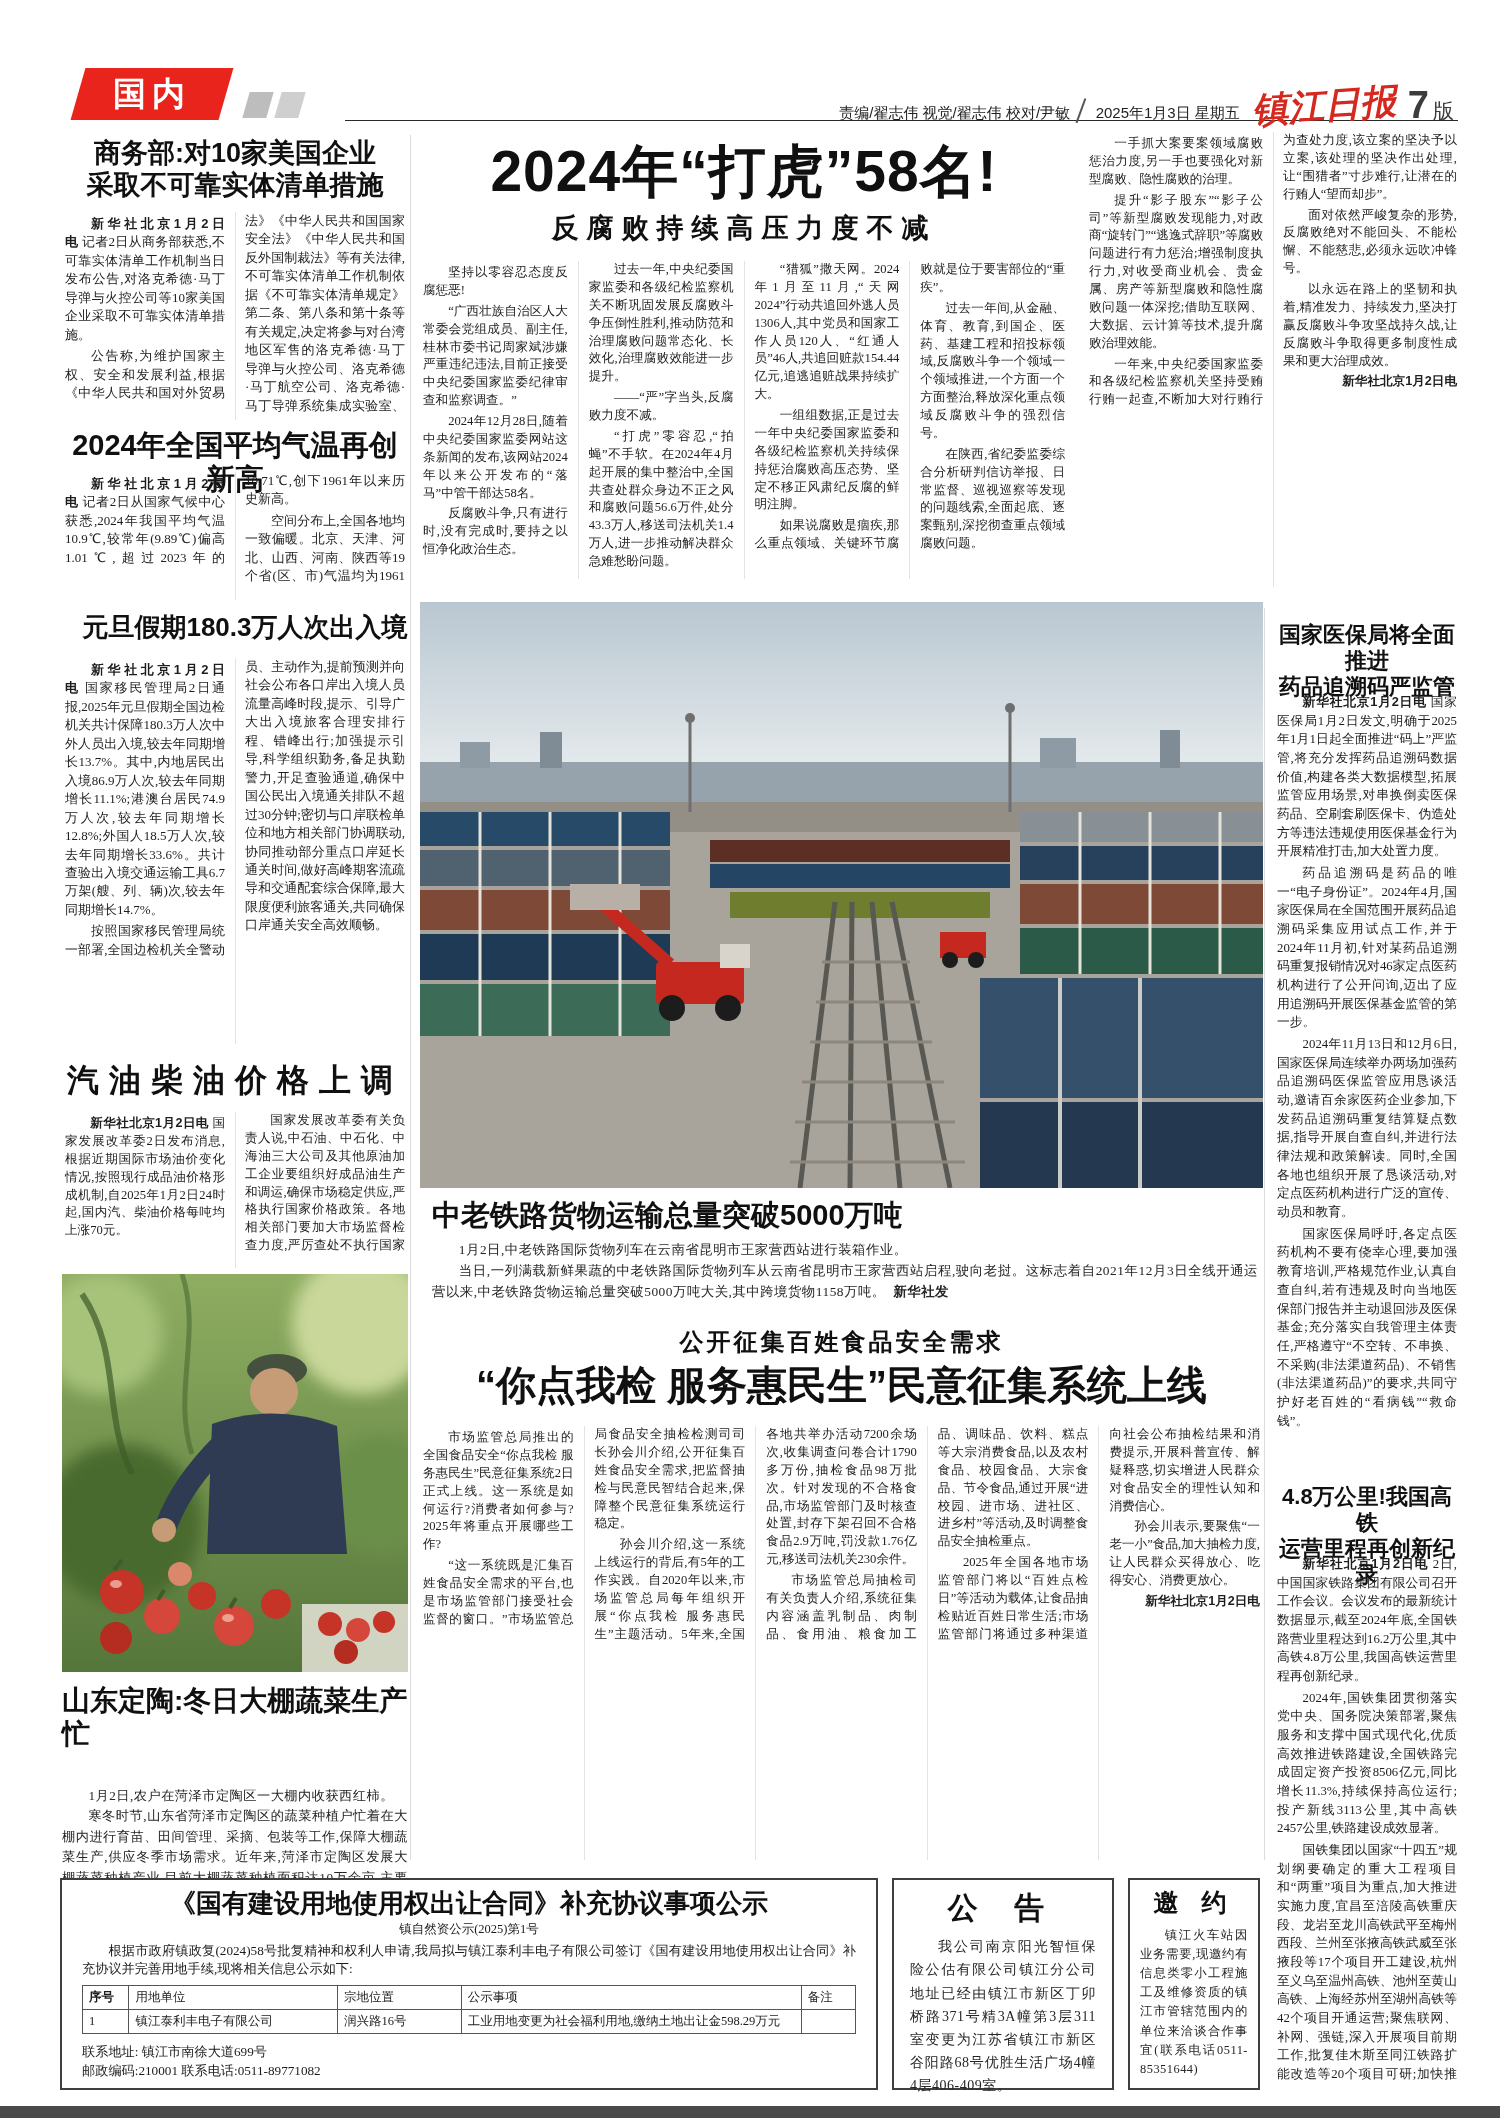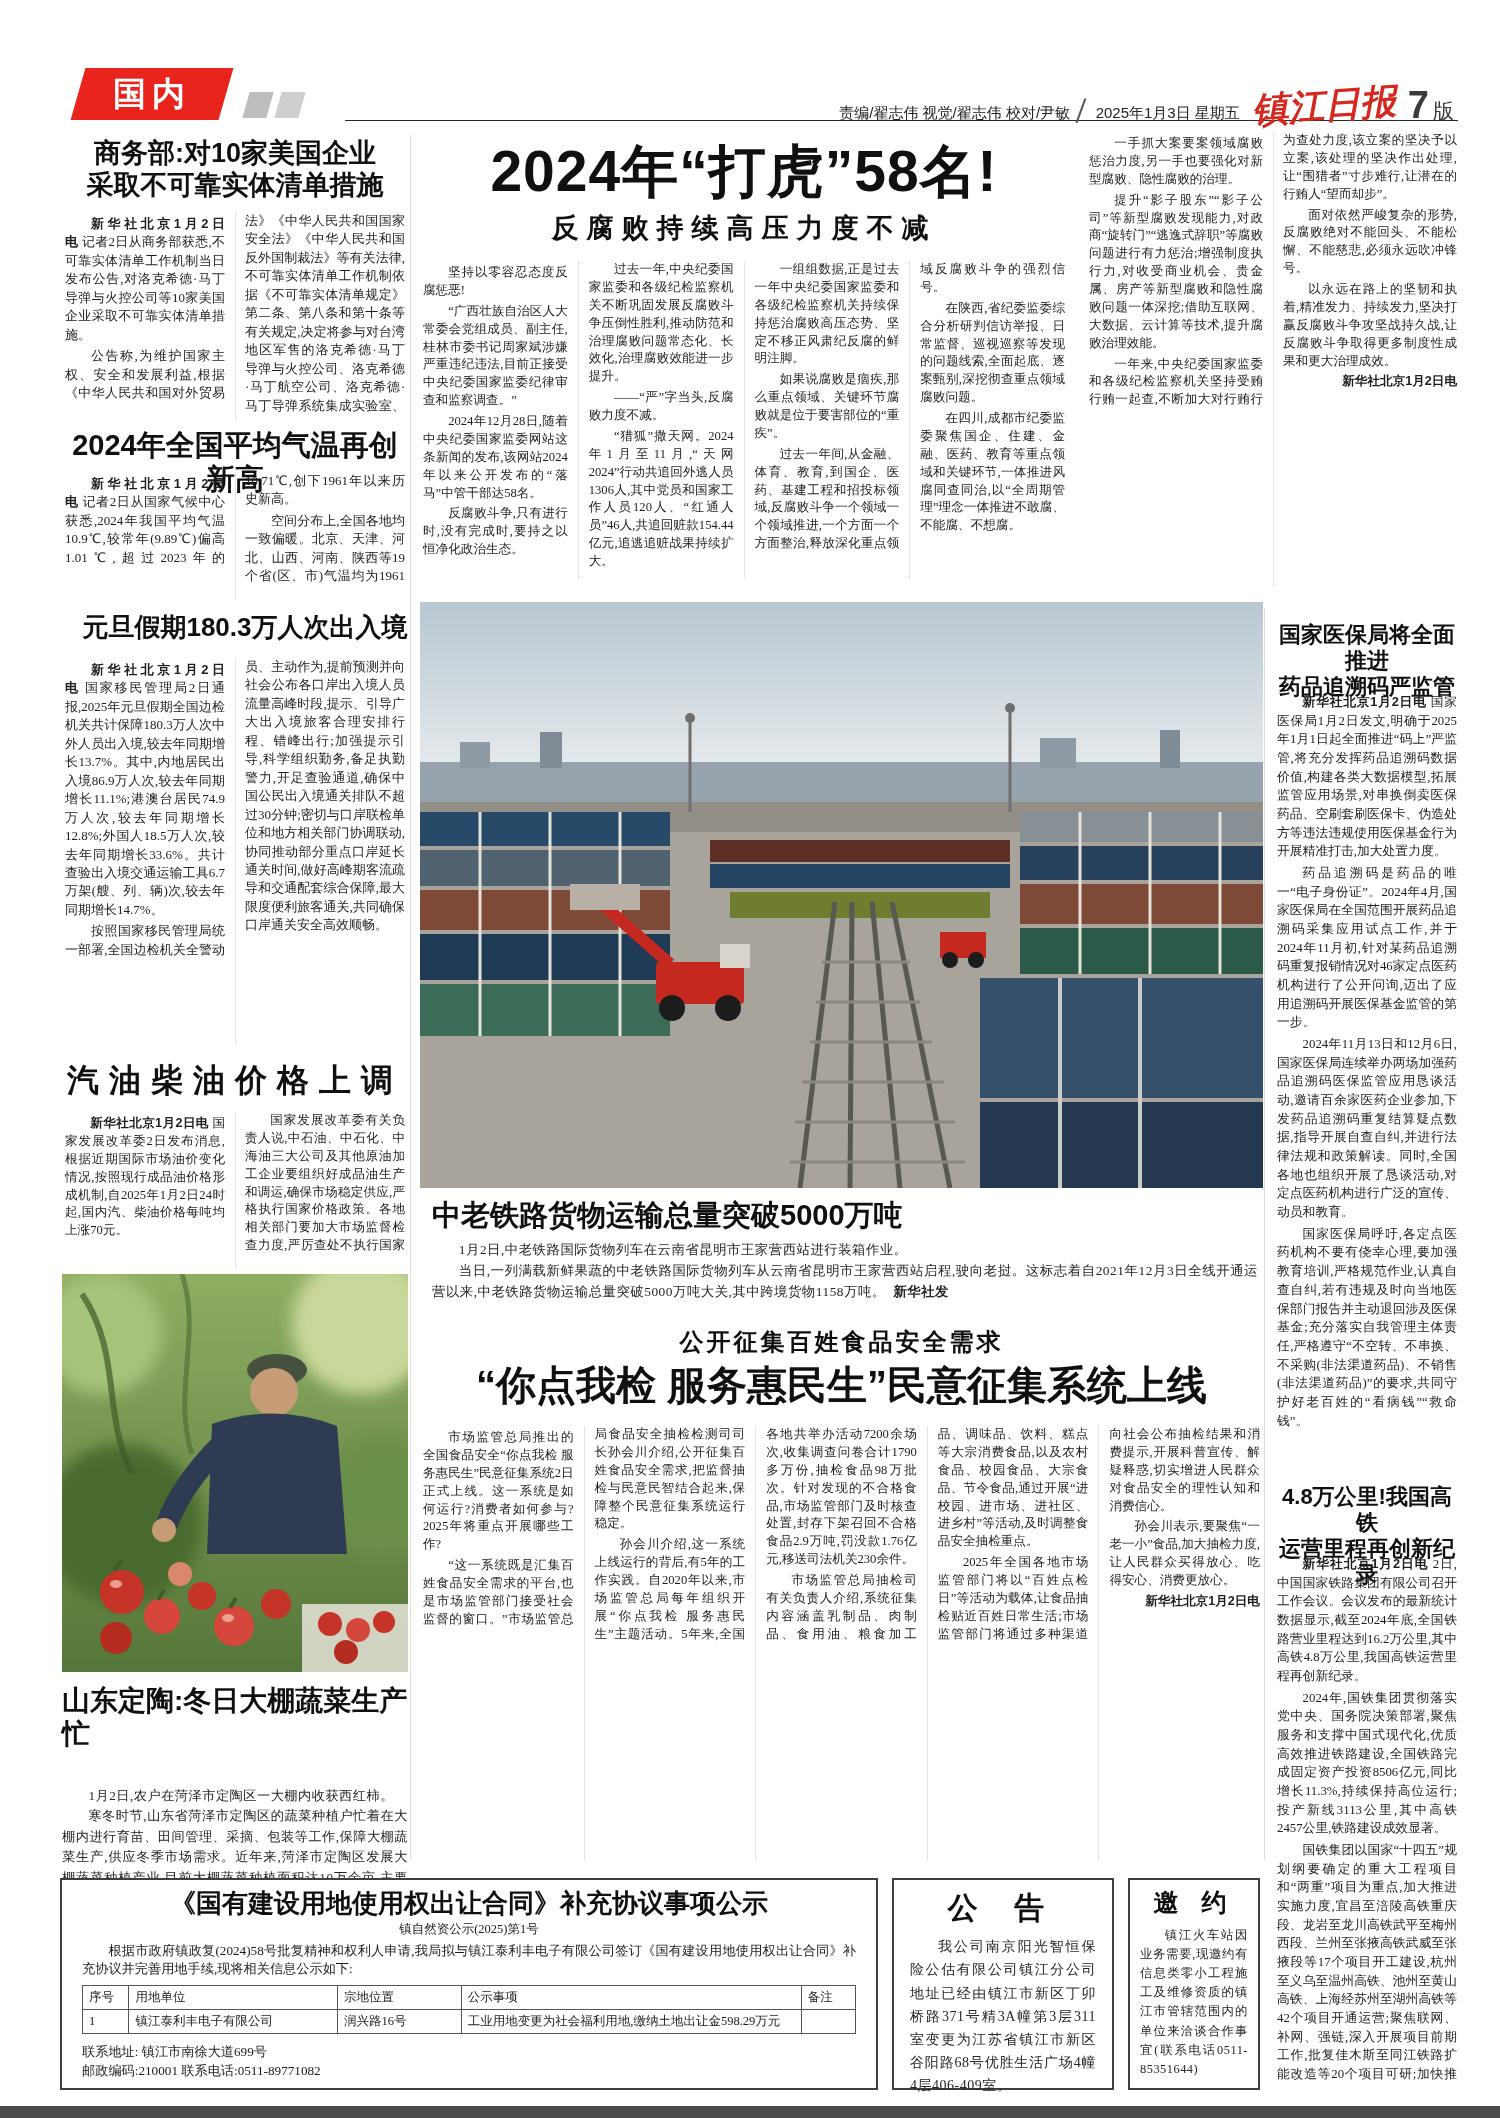--- a/index.html
+++ b/index.html
@@ -144,20 +144,21 @@
     <div style="width:648px;">
       <div class="hl" style="font-size:57px;letter-spacing:1px;margin-top:6px;">2024年“打虎”58名!</div>
       <div class="hl" style="font-size:27px;letter-spacing:8px;margin-top:8px;">反腐败持续高压力度不减</div>
       <div class="body-txt cols4" style="margin-top:16px;height:318px;font-size:12.6px;">
         <p>坚持以零容忍态度反腐惩恶!</p>
           <p>“广西壮族自治区人大常委会党组成员、副主任,桂林市委书记周家斌涉嫌严重违纪违法,目前正接受中央纪委国家监委纪律审查和监察调查。”</p>
         <p>2024年12月28日,随着中央纪委国家监委网站这条新闻的发布,该网站2024年以来公开发布的“落马”中管干部达58名。</p>
           <p>反腐败斗争,只有进行时,没有完成时,要持之以恒净化政治生态。</p>
         <p>过去一年,中央纪委国家监委和各级纪检监察机关不断巩固发展反腐败斗争压倒性胜利,推动防范和治理腐败问题常态化、长效化,治理腐败效能进一步提升。</p>
           <p>——“严”字当头,反腐败力度不减。</p>
+        <p>“打虎”零容忍,“拍蝇”不手软。在2024年4月起开展的集中整治中,全国共查处群众身边不正之风和腐败问题56.6万件,处分43.3万人,移送司法机关1.4万人,进一步推动解决群众急难愁盼问题。</p>
           <p>“猎狐”撒天网。2024年1月至11月,“天网2024”行动共追回外逃人员1306人,其中党员和国家工作人员120人、“红通人员”46人,共追回赃款154.44亿元,追逃追赃战果持续扩大。</p>
         <p>一组组数据,正是过去一年中央纪委国家监委和各级纪检监察机关持续保持惩治腐败高压态势、坚定不移正风肃纪反腐的鲜明注脚。</p>
           <p>如果说腐败是痼疾,那么重点领域、关键环节腐败就是位于要害部位的“重疾”。</p>
         <p>过去一年间,从金融、体育、教育,到国企、医药、基建工程和招投标领域,反腐败斗争一个领域一个领域推进,一个方面一个方面整治,释放深化重点领域反腐败斗争的强烈信号。</p>
           <p>在陕西,省纪委监委综合分析研判信访举报、日常监督、巡视巡察等发现的问题线索,全面起底、逐案甄别,深挖彻查重点领域腐败问题。</p>
         <p>在四川,成都市纪委监委聚焦国企、住建、金融、医药、教育等重点领域和关键环节,一体推进风腐同查同治,以“全周期管理”理念一体推进不敢腐、不能腐、不想腐。</p>
       </div>
     </div>
     <div class="body-txt cols2" style="width:374px;height:455px;font-size:12.6px;">
       <p>一手抓大案要案领域腐败惩治力度,另一手也要强化对新型腐败、隐性腐败的治理。</p>
@@ -294,21 +295,21 @@
     <p>国铁集团以国家“十四五”规划纲要确定的重大工程项目和“两重”项目为重点,加大推进实施力度,宜昌至涪陵高铁重庆段、龙岩至龙川高铁武平至梅州西段、兰州至张掖高铁武威至张掖段等17个项目开工建设,杭州至义乌至温州高铁、池州至黄山高铁、上海经苏州至湖州高铁等42个项目开通运营;聚焦联网、补网、强链,深入开展项目前期工作,批复佳木斯至同江铁路扩能改造等20个项目可研;加快推进物流基础设施建设,建成铁路专用线44条、物流基地12个。</p>
   </div>
 
   <div class="box" style="left:60px;top:1878px;width:818px;height:212px;padding:8px 20px;">
     <div class="hl" style="font-size:26px;">《国有建设用地使用权出让合同》补充协议事项公示</div>
     <div style="text-align:center;font-size:12.5px;margin-top:2px;">镇自然资公示(2025)第1号</div>
     <div style="font-size:13.2px;text-indent:2em;margin-top:4px;line-height:1.4;text-align:justify;">根据市政府镇政复(2024)58号批复精神和权利人申请,我局拟与镇江泰利丰电子有限公司签订《国有建设用地使用权出让合同》补充协议并完善用地手续,现将相关信息公示如下:</div>
     <table class="notice">
       <tbody>
           <tr>
-        <th style="width:6%;">序号</th>
+        <th style="width:6%;font-weight:bold;">序号</th>
         <th style="width:27%;">用地单位</th>
         <th style="width:16%;">宗地位置</th>
         <th style="width:44%;">公示事项</th>
         <th style="width:7%;">备注</th>
       </tr>
       <tr>
         <td>1</td>
         <td>镇江泰利丰电子有限公司</td>
         <td>润兴路16号</td>
         <td>工业用地变更为社会福利用地,缴纳土地出让金598.29万元</td>

